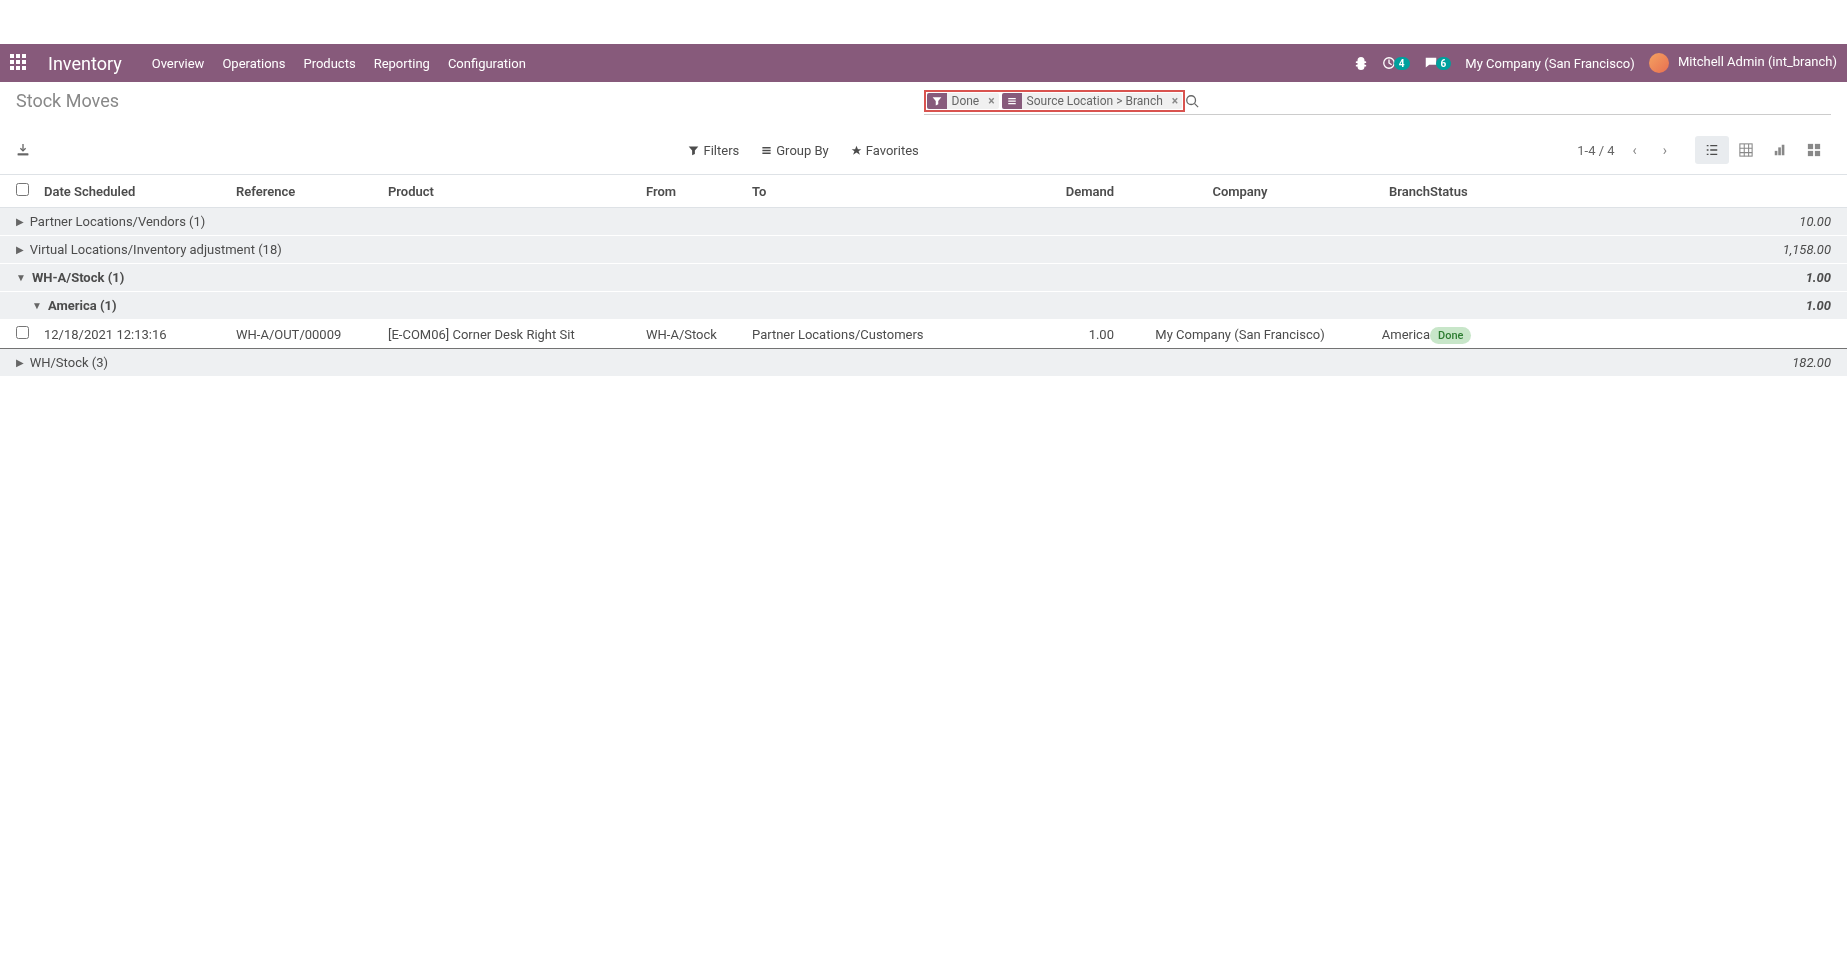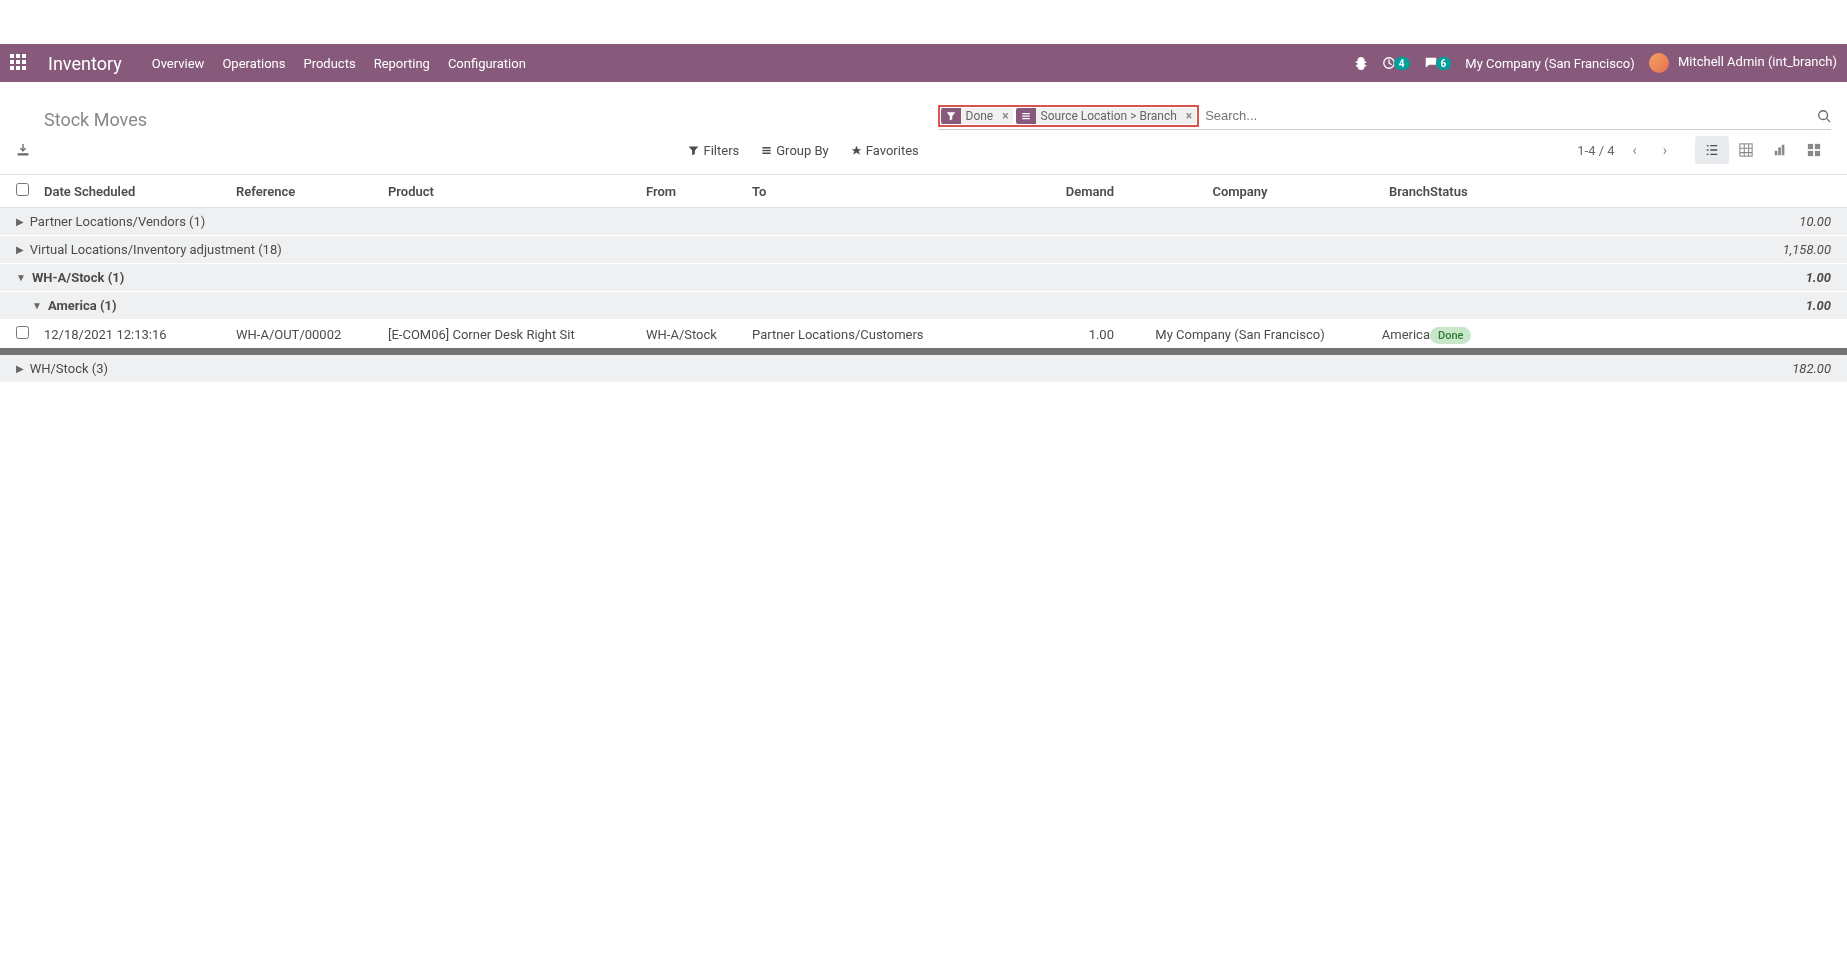--- a/index.html
+++ b/index.html
@@ -10,21 +10,21 @@
 .app-title { font-size: 18px; font-weight: 400; margin-left: 20px; margin-right: 30px; }
 .nav-menu { display: flex; gap: 18px; }
 .nav-menu a { color: #ffffff; text-decoration: none; font-size: 13px; cursor: pointer; }
 .topbar-right { margin-left: auto; display: flex; align-items: center; gap: 14px; }
 .icon-btn { color: #fff; cursor: pointer; display: flex; align-items: center; position: relative; }
 .badge { background: #00a09d; color: #fff; font-size: 10px; border-radius: 8px; padding: 1px 5px; margin-left: -2px; font-weight: bold; }
 .company, .user { color: #fff; font-size: 13px; cursor: pointer; }
 .avatar { width: 20px; height: 20px; border-radius: 50%; background: linear-gradient(135deg,#f4a261,#e76f51); display: inline-block; vertical-align: middle; margin-right: 6px; }
 
 .control-panel { padding: 8px 16px 0; border-bottom: 1px solid #dee2e6; }
-.cp-row1 { display: flex; align-items: flex-end; min-height: 40px; margin-left: 28px; }
+.cp-row1 { display: flex; align-items: flex-start; min-height: 40px; }
 .breadcrumb { font-size: 18px; color: #888; flex: 0 0 auto; }
 .search-area { margin-left: auto; display: flex; align-items: center; border-bottom: 1px solid #ccc; padding-bottom: 2px; width: 50%; }
 .highlight-box { border: 2px solid #d9534f; padding: 1px; display: flex; gap: 3px; }
 .facet { display: inline-flex; align-items: center; background: #f0f0f0; border-radius: 2px; font-size: 12px; color: #666; overflow: hidden; }
 .facet-icon { background: #875a7b; color: #fff; padding: 3px 5px; display: flex; align-items: center; }
 .facet-txt { padding: 0 5px; }
 .facet-x { padding: 0 4px; cursor: pointer; font-weight: bold; color: #888; }
 .search-input { border: none; outline: none; padding: 4px 6px; flex: 1; font-size: 13px; color: #888; background: transparent; }
 .search-mag { cursor: pointer; color: #666; font-size: 14px; }
 
@@ -53,21 +53,21 @@
 .col-branch { width: 78px; text-align: right; }
 .col-status { width: 80px; }
 
 .group-row { display: flex; align-items: center; padding: 6px 16px; background: #eef0f2; border-bottom: 1px solid #fff; font-size: 13px; cursor: pointer; }
 .group-row.level1 { padding-left: 32px; }
 .group-row.expanded { font-weight: bold; }
 .caret { margin-right: 6px; color: #666; font-size: 10px; }
 .group-name { flex: 0 0 auto; }
 .group-demand { margin-left: auto; width: 448px; text-align: right; font-style: italic; }
 
-.data-row { display: flex; align-items: center; padding: 6px 16px; border-bottom: 7px solid #737373; font-size: 13px; color: #4c4c4c; }
+.data-row { display: flex; align-items: center; padding: 6px 16px; border-bottom: 1px solid #737373; font-size: 13px; color: #4c4c4c; }
 .status-badge { background: #c8e6c9; color: #2e7d32; padding: 2px 8px; border-radius: 10px; font-size: 11px; font-weight: 500; }
 
 svg { display: block; }
 </style>
 </head>
 <body>
 
 <div class="topbar">
   <div class="apps-icon">
     <span></span>
@@ -132,21 +132,20 @@
         <div class="facet">
           <span class="facet-icon">
             <svg width="10" height="10" viewBox="0 0 16 16" fill="none" stroke="#fff" stroke-width="2">
                 <path d="M2 4h12M2 8h12M2 12h12"></path>
               </svg>
           </span>
           <span class="facet-txt">Source Location &gt; Branch</span>
           <span class="facet-x">×</span>
         </div>
       </div>
-      <input class="search-input" placeholder="Search..." style="">
       <span class="search-mag">
         <svg width="14" height="14" viewBox="0 0 16 16" fill="none" stroke="#666" stroke-width="1.5">
             <circle cx="7" cy="7" r="5"></circle>
             <path d="M11 11l4 4"></path>
           </svg>
       </span>
     </div>
   </div>
   <div class="cp-row2">
     <div class="export-icon">
@@ -244,21 +243,21 @@
   </div>
   <div class="group-row expanded level1">
     <span class="caret">▼</span>
     <span class="group-name">America (1)</span>
     <span class="group-demand">1.00</span>
   </div>
 
   <div class="data-row">
     <div class="col-check"><input type="checkbox" style=""></div>
     <div class="col-date">12/18/2021 12:13:16</div>
-    <div class="col-ref">WH-A/OUT/00002</div>
+    <div class="col-ref">WH-A/OUT/00009</div>
     <div class="col-prod">[E-COM06] Corner Desk Right Sit</div>
     <div class="col-from">WH-A/Stock</div>
     <div class="col-to">Partner Locations/Customers</div>
     <div class="col-demand">1.00</div>
     <div class="col-company">My Company (San Francisco)</div>
     <div class="col-branch">America</div>
     <div class="col-status">
       <span class="status-badge">Done</span>
     </div>
   </div>

